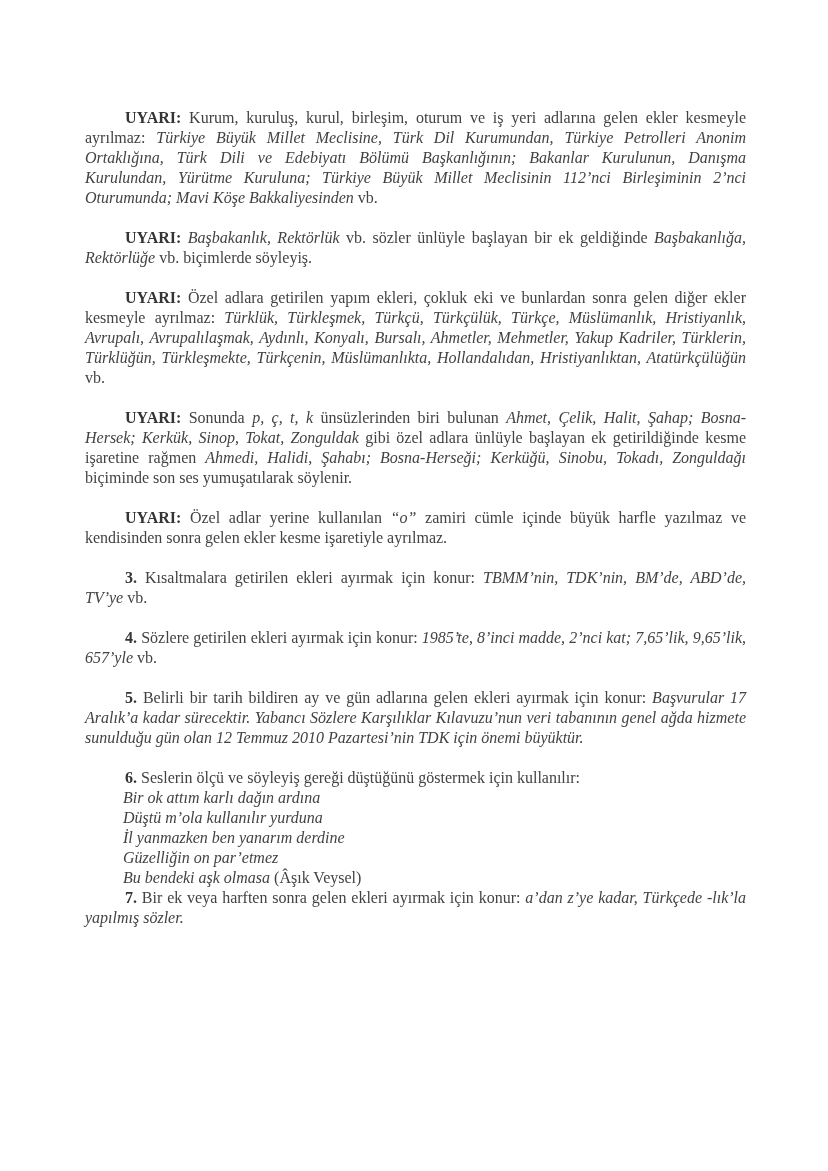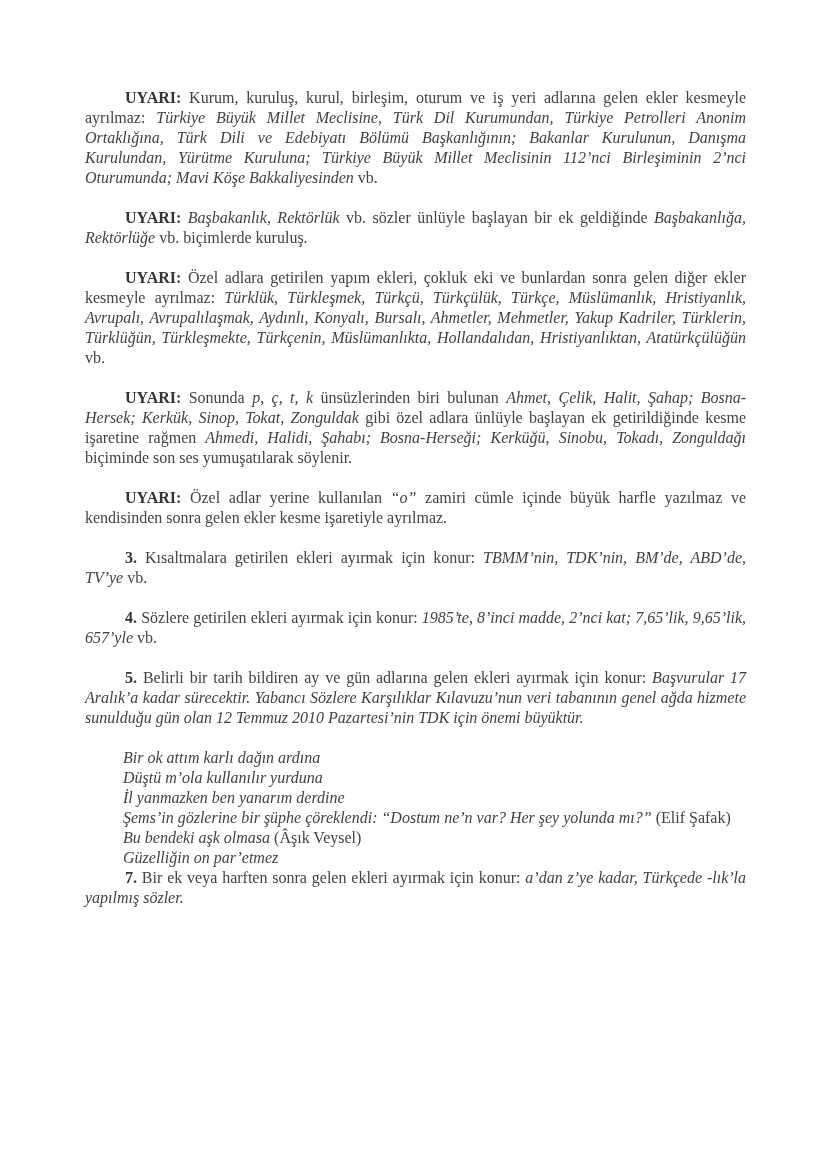--- a/index.html
+++ b/index.html
@@ -11,21 +11,21 @@
     position: relative;
     width: 828px;
     height: 1171px;
     background: #ffffff;
     overflow: hidden;
     box-sizing: border-box;
     font-family: "Liberation Serif", "DejaVu Serif", serif;
   }
   .doc {
     position: absolute;
-    top: 88px;
+    top: 108px;
     left: 85px;
     width: 661px;
     color: #424242;
     font-size: 16px;
     line-height: 20px;
     text-align: justify;
     -webkit-font-smoothing: antialiased;
   }
   .block { margin: 0; }
   .para  { text-indent: 40px; }
@@ -34,28 +34,28 @@
   .bold   { font-weight: bold; color: #343434; }
   .italic { font-style: italic; }
   .normal { }
 </style>
 </head>
 <body>
 
 <div class="page">
   <div class="doc" id="doc">
       <div class="block para gap"><span class="bold">UYARI:</span><span class="normal"> Kurum, kuruluş, kurul, birleşim, oturum ve iş yeri adlarına gelen ekler kesmeyle ayrılmaz: </span><span class="italic">Türkiye Büyük Millet Meclisine, Türk Dil Kurumundan, Türkiye Petrolleri Anonim Ortaklığına, Türk Dili ve Edebiyatı Bölümü Başkanlığının; Bakanlar Kurulunun, Danışma Kurulundan, Yürütme Kuruluna; Türkiye Büyük Millet Meclisinin 112’nci Birleşiminin 2’nci Oturumunda; Mavi Köşe Bakkaliyesinden</span><span class="normal"> vb.</span></div>
-      <div class="block para gap"><span class="bold">UYARI:</span><span class="normal"> </span><span class="italic">Başbakanlık, Rektörlük</span><span class="normal"> vb. sözler ünlüyle başlayan bir ek geldiğinde </span><span class="italic">Başbakanlığa, Rektörlüğe</span><span class="normal"> vb. biçimlerde kuruluş.</span></div>
+      <div class="block para gap"><span class="bold">UYARI:</span><span class="normal"> </span><span class="italic">Başbakanlık, Rektörlük</span><span class="normal"> vb. sözler ünlüyle başlayan bir ek geldiğinde </span><span class="italic">Başbakanlığa, Rektörlüğe</span><span class="normal"> vb. biçimlerde söyleyiş.</span></div>
       <div class="block para gap"><span class="bold">UYARI:</span><span class="normal"> Özel adlara getirilen yapım ekleri, çokluk eki ve bunlardan sonra gelen diğer ekler kesmeyle ayrılmaz: </span><span class="italic">Türklük, Türkleşmek, Türkçü, Türkçülük, Türkçe, Müslümanlık, Hristiyanlık, Avrupalı, Avrupalılaşmak, Aydınlı, Konyalı, Bursalı, Ahmetler, Mehmetler, Yakup Kadriler, Türklerin, Türklüğün, Türkleşmekte, Türkçenin, Müslümanlıkta, Hollandalıdan, Hristiyanlıktan, Atatürkçülüğün</span><span class="normal"> vb.</span></div>
       <div class="block para gap"><span class="bold">UYARI:</span><span class="normal"> Sonunda </span><span class="italic">p, ç, t, k</span><span class="normal"> ünsüzlerinden biri bulunan </span><span class="italic">Ahmet, Çelik, Halit, Şahap; Bosna-Hersek; Kerkük, Sinop, Tokat, Zonguldak</span><span class="normal"> gibi özel adlara ünlüyle başlayan ek getirildiğinde kesme işaretine rağmen </span><span class="italic">Ahmedi, Halidi, Şahabı; Bosna-Herseği; Kerküğü, Sinobu, Tokadı, Zonguldağı</span><span class="normal"> biçiminde son ses yumuşatılarak söylenir.</span></div>
       <div class="block para gap"><span class="bold">UYARI:</span><span class="normal"> Özel adlar yerine kullanılan </span><span class="italic">“o”</span><span class="normal"> zamiri cümle içinde büyük harfle yazılmaz ve kendisinden sonra gelen ekler kesme işaretiyle ayrılmaz.</span></div>
       <div class="block para gap"><span class="bold">3.</span><span class="normal"> Kısaltmalara getirilen ekleri ayırmak için konur: </span><span class="italic">TBMM’nin, TDK’nin, BM’de, ABD’de, TV’ye</span><span class="normal"> vb.</span></div>
       <div class="block para gap"><span class="bold">4.</span><span class="normal"> Sözlere getirilen ekleri ayırmak için konur: </span><span class="italic">1985’te, 8’inci madde, 2’nci kat; 7,65’lik, 9,65’lik, 657’yle</span><span class="normal"> vb.</span></div>
       <div class="block para gap"><span class="bold">5.</span><span class="normal"> Belirli bir tarih bildiren ay ve gün adlarına gelen ekleri ayırmak için konur: </span><span class="italic">Başvurular 17 Aralık’a kadar sürecektir. Yabancı Sözlere Karşılıklar Kılavuzu’nun veri tabanının genel ağda hizmete sunulduğu gün olan 12 Temmuz 2010 Pazartesi’nin TDK için önemi büyüktür.</span></div>
+      <div class="block para"><span class="bold">6.</span><span class="normal"> Seslerin ölçü ve söyleyiş gereği düştüğünü göstermek için kullanılır:</span></div>
       <div class="block poem"><span class="italic">Bir ok attım karlı dağın ardına</span></div>
       <div class="block poem"><span class="italic">Düştü m’ola kullanılır yurduna</span></div>
       <div class="block poem"><span class="italic">İl yanmazken ben yanarım derdine</span></div>
-      <div class="block poem"><span class="italic">Şems’in gözlerine bir şüphe çöreklendi: “Dostum ne’n var? Her şey yolunda mı?”</span><span class="normal"> (Elif Şafak)</span></div>
+      <div class="block poem"><span class="italic">Güzelliğin on par’etmez</span></div>
       <div class="block poem"><span class="italic">Bu bendeki aşk olmasa</span><span class="normal"> (Âşık Veysel)</span></div>
-      <div class="block poem"><span class="italic">Güzelliğin on par’etmez</span></div>
       <div class="block para"><span class="bold">7.</span><span class="normal"> Bir ek veya harften sonra gelen ekleri ayırmak için konur: </span><span class="italic">a’dan z’ye kadar, Türkçede -lık’la yapılmış sözler.</span></div>
     </div>
 </div>
 
 </body></html>

